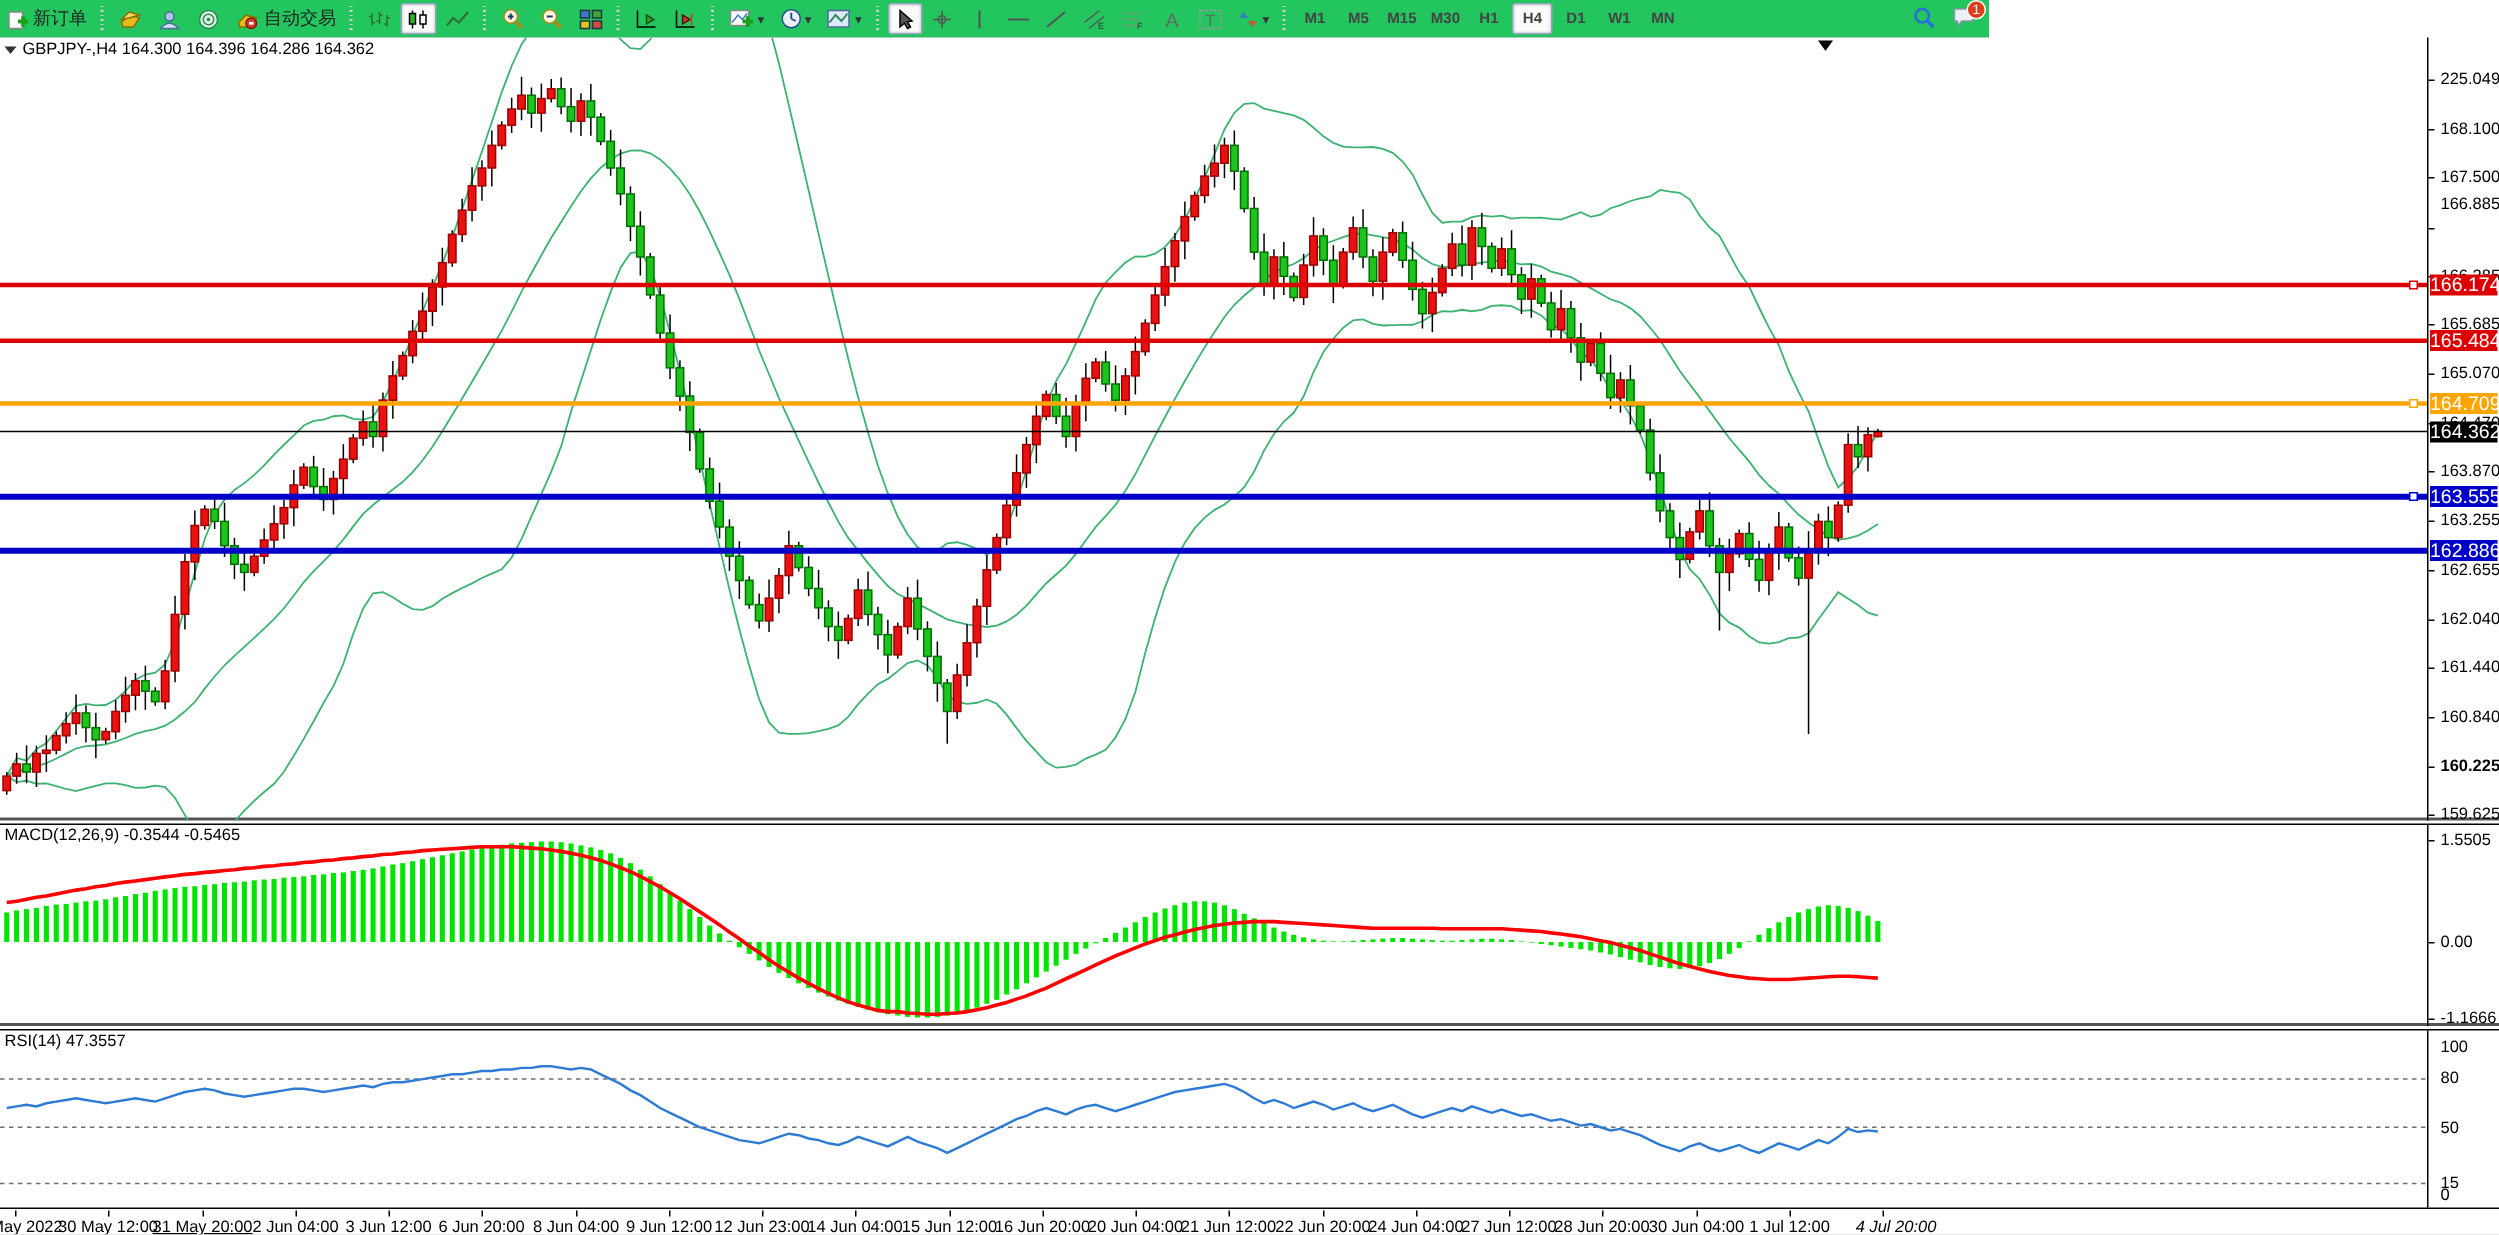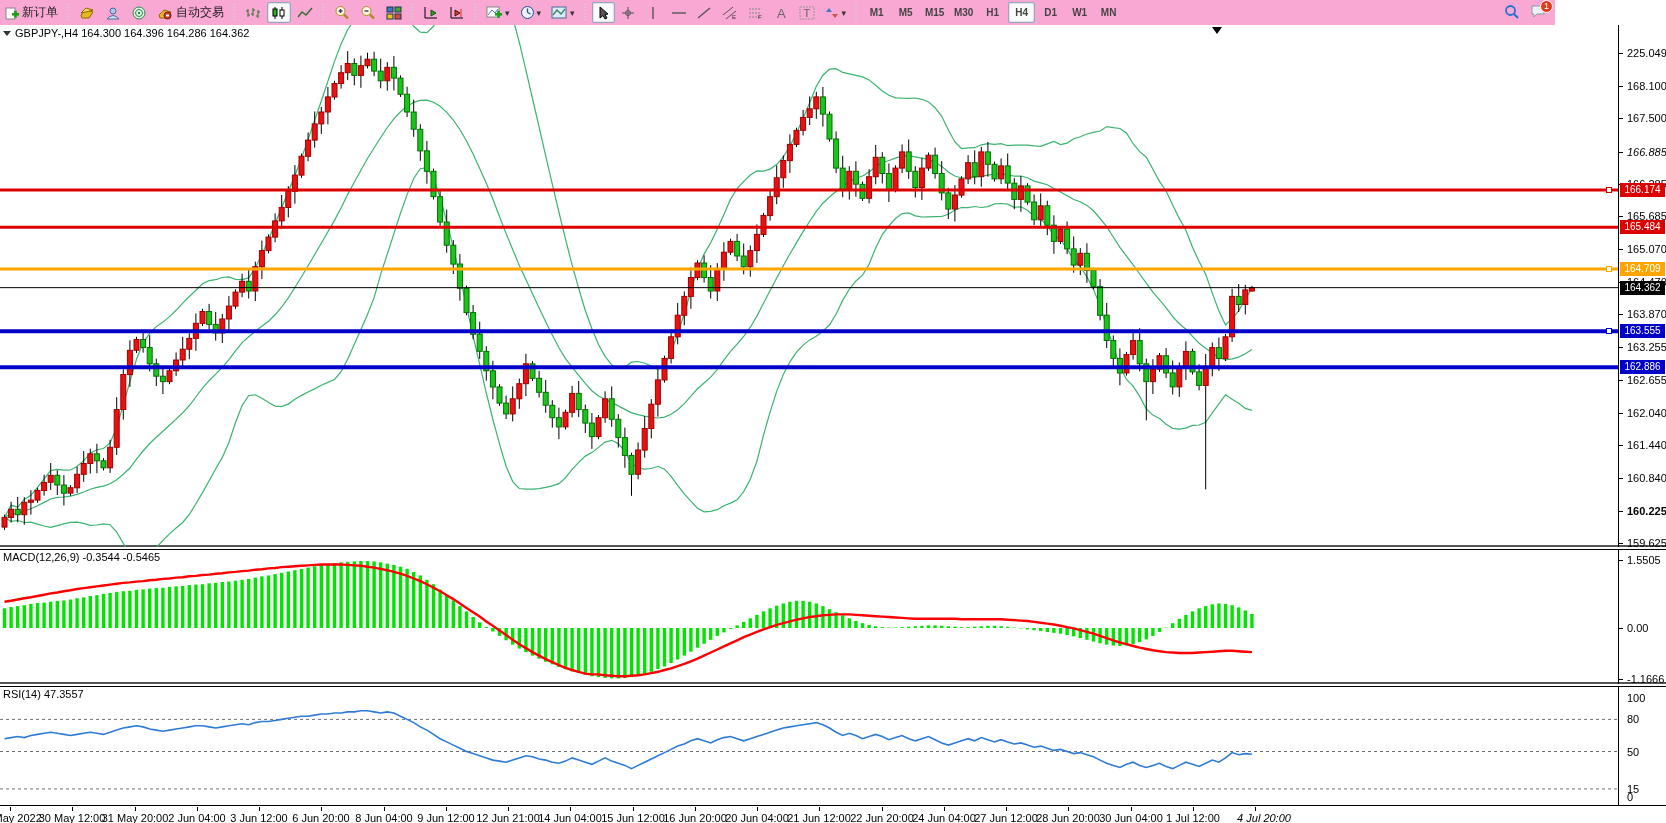--- a/index.html
+++ b/index.html
@@ -1,39 +1,39 @@
 <!DOCTYPE html>
 <html><head>
 <meta charset="utf-8">
 <style>
   html,body{margin:0;padding:0;background:#d4d0c8;}
   #app{position:relative;width:1666px;height:823px;background:#fff;overflow:hidden;
        font-family:"Liberation Sans",sans-serif;-webkit-font-smoothing:none;}
   
-  #toolbar{position:absolute;left:0;top:0;width:1555px;height:25px;background:#f9a8d4;
+  #toolbar{position:absolute;left:0;top:0;width:1326px;height:25px;background:#22c55e;
            border-bottom:1px solid #8a8a8a;display:flex;align-items:center;font-size:12px;color:#222;}
   .grip{width:5px;height:18px;margin:0 3px;background-image:repeating-linear-gradient(#cfcfcf 0 1px,transparent 1px 3px);
         background-size:2px 100%;background-repeat:repeat-y;background-position:1px 0;}
   .tbtn{height:21px;min-width:23px;display:flex;align-items:center;justify-content:center;
         padding:0 3px;margin:0 1px;border:1px solid transparent;border-radius:2px;box-sizing:border-box;}
   .tbtn.active{border-color:#8fa8c0;background:#fbfbfb;box-shadow:inset 0 0 2px #aaa;}
   .tbtn svg{display:block;}
   .tlabel{margin-left:3px;white-space:nowrap;}
   .caret{font-size:9px;color:#333;margin-left:2px;}
   .tf{font-size:10px;font-weight:bold;color:#444;width:27px;}
   #toolbar-right{position:absolute;right:4px;top:1px;display:flex;align-items:center;}
   .badge-red{position:absolute;top:-2px;right:-4px;background:#e03c1e;color:#fff;border-radius:7px;
              font-size:9px;line-height:11px;min-width:11px;text-align:center;border:1px solid #fff;}
   
   .panel{position:absolute;left:0;background:#fff;box-sizing:border-box;}
   .plot{position:absolute;left:0;top:0;border-right:1px solid #000;overflow:hidden;}
   .axis{position:absolute;right:0;top:0;font-size:11px;color:#000;}
   .axis .tick-label{position:absolute;left:8px;white-space:nowrap;}
   .axis .tick-mark{position:absolute;left:0;width:4px;height:1px;background:#000;}
-  .price-badge{position:absolute;left:1px;right:1px;height:14px;color:#fff;font-size:10px;
+  .price-badge{position:absolute;left:1px;right:1px;height:14px;color:#fff;font-size:13px;
                text-align:center;line-height:14px;z-index:5;}
   .panel-label{position:absolute;left:3px;top:1px;font-size:11px;color:#000;z-index:4;white-space:nowrap;}
   #sym-title{position:absolute;left:3px;top:2px;font-size:11px;color:#000;z-index:6;display:flex;align-items:center;}
   #sym-title .tri{width:0;height:0;border-left:4px solid transparent;border-right:4px solid transparent;
                   border-top:5px solid #333;margin-right:4px;}
   #shift-marker{position:absolute;width:0;height:0;border-left:5px solid transparent;border-right:5px solid transparent;
                 border-top:7px solid #000;top:2px;z-index:6;}
   .hline-handle{position:absolute;width:6px;height:6px;background:#fff;box-sizing:border-box;z-index:4;}
   #time-axis{position:absolute;left:0;width:1666px;background:#fff;font-size:11px;color:#000;}
   #time-axis .tlab{position:absolute;top:5px;transform:translateX(-50%);white-space:nowrap;}
@@ -652,21 +652,21 @@
           <line x1="0" y1="262.650165016502" x2="1618" y2="262.650165016502" stroke="#000000" stroke-width="1"></line>
         </svg>
     <div class="hline-handle" style="left: 1606px; top: 162px; border: 1.5px solid rgb(221, 0, 0);"></div><div class="hline-handle" style="left: 1606px; top: 241px; border: 1.5px solid rgb(255, 165, 0);"></div><div class="hline-handle" style="left: 1606px; top: 303px; border: 1.5px solid rgb(0, 0, 200);"></div></div>
     <div class="axis" id="axis-main" style="width:47px;height:522px;">
         <div class="tick-label" style="top: 22px;">225.049</div>
         <div class="tick-mark" style="top: 28px;"></div>
         <div class="tick-label" style="top: 55px;">168.100</div>
         <div class="tick-mark" style="top: 61px;"></div>
         <div class="tick-label" style="top: 87px;">167.500</div>
         <div class="tick-mark" style="top: 93px;"></div>
-        <div class="tick-label" style="top: 121px; font-style: italic;">166.885</div>
+        <div class="tick-label" style="top: 105px;">166.885</div>
         <div class="tick-mark" style="top: 127px;"></div>
         <div class="tick-label" style="top: 153px;">166.285</div>
         <div class="tick-mark" style="top: 159px;"></div>
         <div class="tick-label" style="top: 185px;">165.685</div>
         <div class="tick-mark" style="top: 191px;"></div>
         <div class="tick-label" style="top: 218px;">165.070</div>
         <div class="tick-mark" style="top: 224px;"></div>
         <div class="tick-label" style="top: 251px;">164.470</div>
         <div class="tick-mark" style="top: 257px;"></div>
         <div class="tick-label" style="top: 283px;">163.870</div>
@@ -932,21 +932,21 @@
       <div class="tlab" style="left: 197px;">2 Jun 04:00</div>
       <div class="ttick" style="left: 197px;"></div>
       <div class="tlab" style="left: 259px;">3 Jun 12:00</div>
       <div class="ttick" style="left: 259px;"></div>
       <div class="tlab" style="left: 321px;">6 Jun 20:00</div>
       <div class="ttick" style="left: 321px;"></div>
       <div class="tlab" style="left: 384px;">8 Jun 04:00</div>
       <div class="ttick" style="left: 384px;"></div>
       <div class="tlab" style="left: 446px;">9 Jun 12:00</div>
       <div class="ttick" style="left: 446px;"></div>
-      <div class="tlab" style="left: 508px;">12 Jun 21:00</div>
+      <div class="tlab" style="left: 508px;">12 Jun 23:00</div>
       <div class="ttick" style="left: 508px;"></div>
       <div class="tlab" style="left: 570px;">14 Jun 04:00</div>
       <div class="ttick" style="left: 570px;"></div>
       <div class="tlab" style="left: 633px;">15 Jun 12:00</div>
       <div class="ttick" style="left: 633px;"></div>
       <div class="tlab" style="left: 695px;">16 Jun 20:00</div>
       <div class="ttick" style="left: 695px;"></div>
       <div class="tlab" style="left: 757px;">20 Jun 04:00</div>
       <div class="ttick" style="left: 757px;"></div>
       <div class="tlab" style="left: 819px;">21 Jun 12:00</div>

